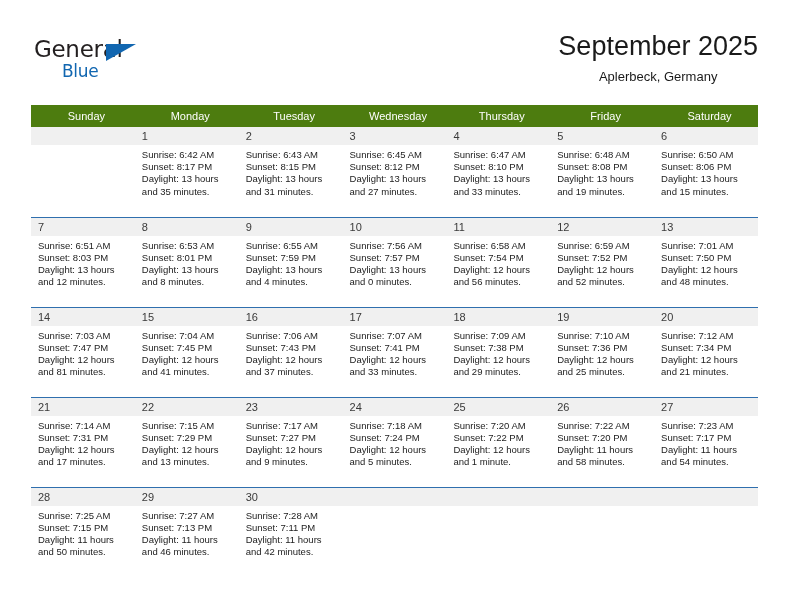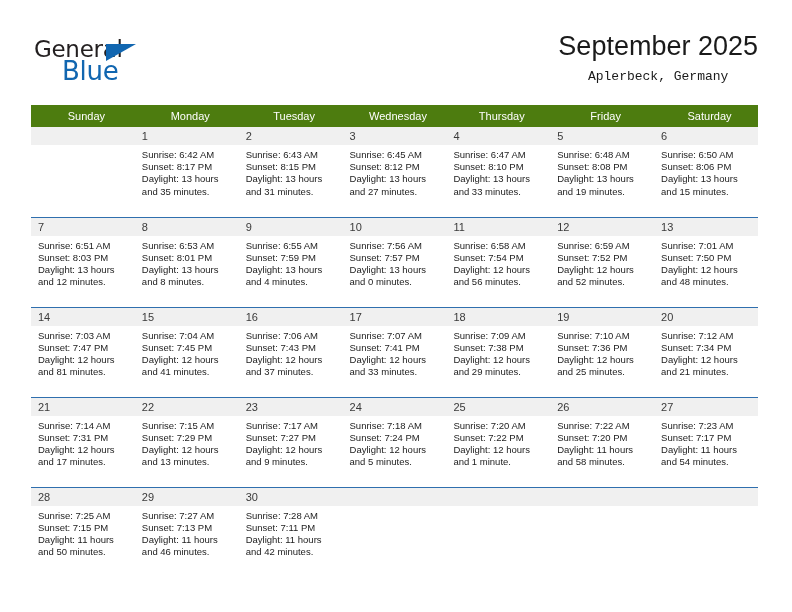--- a/index.html
+++ b/index.html
@@ -55,21 +55,21 @@
     top: 8px;
     width: 0;
     height: 0;
     border-left: 30px solid #1166b0;
     border-bottom: 17px solid transparent;
   }
   .logo-blue {
     position: absolute;
     left: 28px;
     top: 22px;
-    font-size: 26px;
+    font-size: 17px;
     letter-spacing: -0.3px;
     color: #1166b0;
     font-family: "DejaVu Sans", sans-serif;
     line-height: 26px;
   }
 
   .title-block {
     position: absolute;
     right: 34px;
     top: 30px;
@@ -82,21 +82,20 @@
     font-weight: normal;
     margin: 0;
     white-space: nowrap;
   }
   .cal-subtitle {
     font-size: 13px;
     color: #1a1a1a;
     line-height: 18px;
     margin: 6px 0 0 0;
     white-space: nowrap;
-    font-family: Liberation Mono, monospace;
   }
 
   
   .calendar {
     position: absolute;
     left: 31px;
     top: 105px;
     width: 727px;
     border-collapse: collapse;
     table-layout: fixed;

